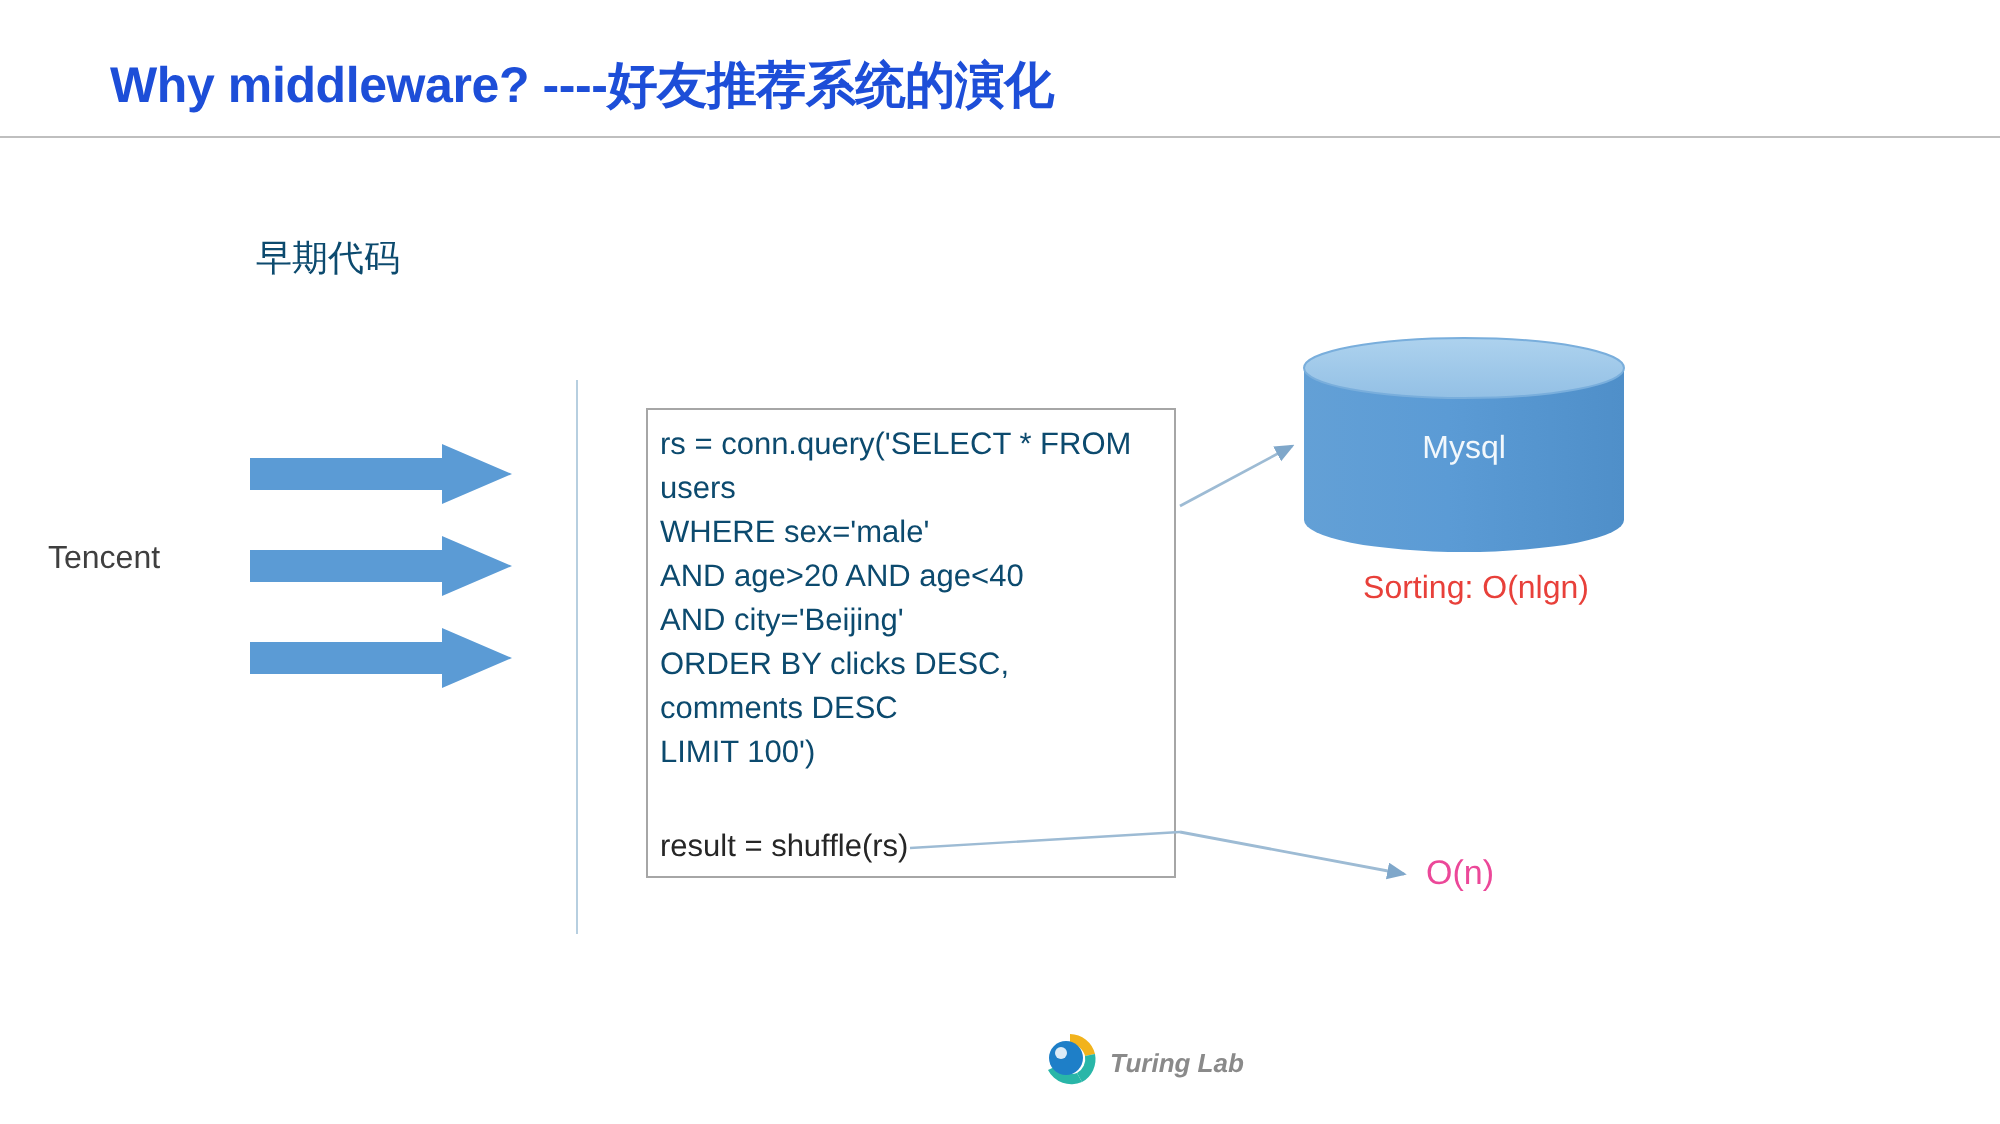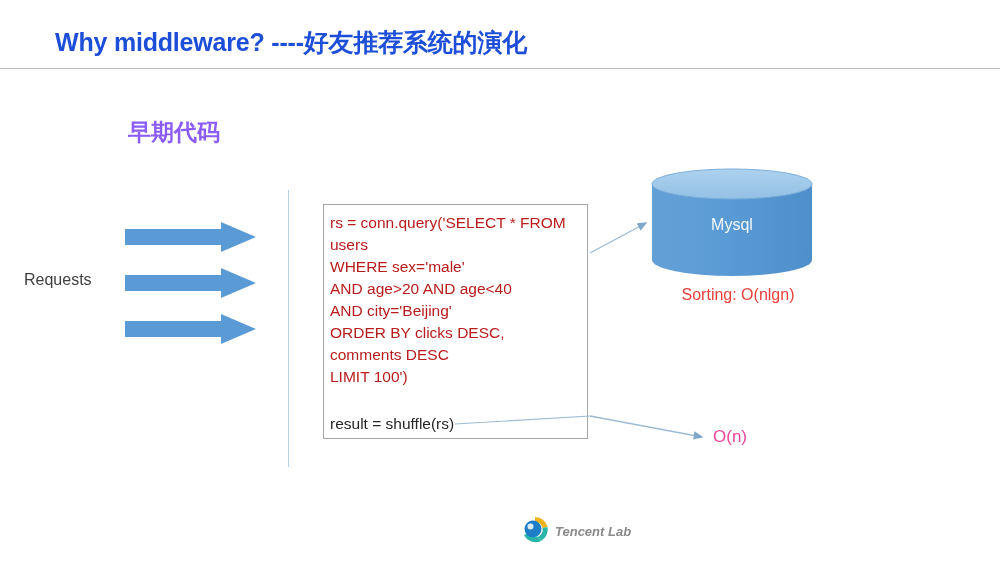--- a/index.html
+++ b/index.html
@@ -36,23 +36,23 @@
     width: 1000px;
     height: 1px;
     background: #bfbfbf;
   }
 
   
   #section-heading {
     position: absolute;
     left: 128px;
     top: 117px;
-    font-size: 23px;
-    font-weight: bold;
-    color: #8b5cf6;
+    font-size: 18px;
+    font-weight: normal;
+    color: #0c4a6e;
     white-space: nowrap;
   }
 
   
   #requests-label {
     position: absolute;
     left: 24px;
     top: 271px;
     font-size: 16px;
     color: #3f3f3f;
@@ -91,21 +91,21 @@
     background: #ffffff;
     box-sizing: border-box;
   }
   #code-lines {
     position: absolute;
     left: 330px;
     top: 212px;
     width: 258px;
     font-size: 15.5px;
     line-height: 22px;
-    color: #b91c1c;
+    color: #0c4a6e;
     white-space: pre-wrap;
   }
   #code-result {
     position: absolute;
     left: 330px;
     top: 413px;
     font-size: 15.5px;
     line-height: 22px;
     color: #262626;
     white-space: nowrap;
@@ -223,21 +223,21 @@
 </head>
 <body>
 
 <div id="slide">
 
   <div id="slide-title">Why middleware? ----好友推荐系统的演化</div>
   <div id="title-rule"></div>
 
   <div id="section-heading">早期代码</div>
 
-  <div id="requests-label">Requests</div>
+  <div id="requests-label">Tencent</div>
 
   <div class="block-arrow" id="arrow-1">
     <svg width="131" height="30" viewBox="0 0 131 30">
       <path d="M0 7 L96 7 L96 0 L131 15 L96 30 L96 23 L0 23 Z" fill="#5B9BD5"></path>
     </svg>
   </div>
   <div class="block-arrow" id="arrow-2">
     <svg width="131" height="30" viewBox="0 0 131 30">
       <path d="M0 7 L96 7 L96 0 L131 15 L96 30 L96 23 L0 23 Z" fill="#5B9BD5"></path>
     </svg>
@@ -300,16 +300,16 @@
 
 
   <div id="logo-turing">
     <svg class="logo-mark" width="32" height="32" viewBox="0 0 32 32">
       <path d="M16 3 A13 13 0 0 1 28.5 13 L23.5 14 A8 8 0 0 0 16 8 Z" fill="#F2B31C"></path>
       <path d="M28.5 13 A13 13 0 0 1 22 27 L19.5 22.5 A8 8 0 0 0 23.5 14 Z" fill="#29B6A8"></path>
       <path d="M22 27 A13 13 0 0 1 5 21 L9.8 18.8 A8 8 0 0 0 19.5 22.5 Z" fill="#29B6A8"></path>
       <circle cx="14" cy="15" r="8.5" fill="#1E7FC8"></circle>
       <circle cx="11.5" cy="12.5" r="3" fill="#FFFFFF" opacity="0.85"></circle>
     </svg>
-    <div id="turing-wordmark">Tencent Lab</div>
+    <div id="turing-wordmark">Turing Lab</div>
   </div>
 
 </div>
 
 </body></html>

